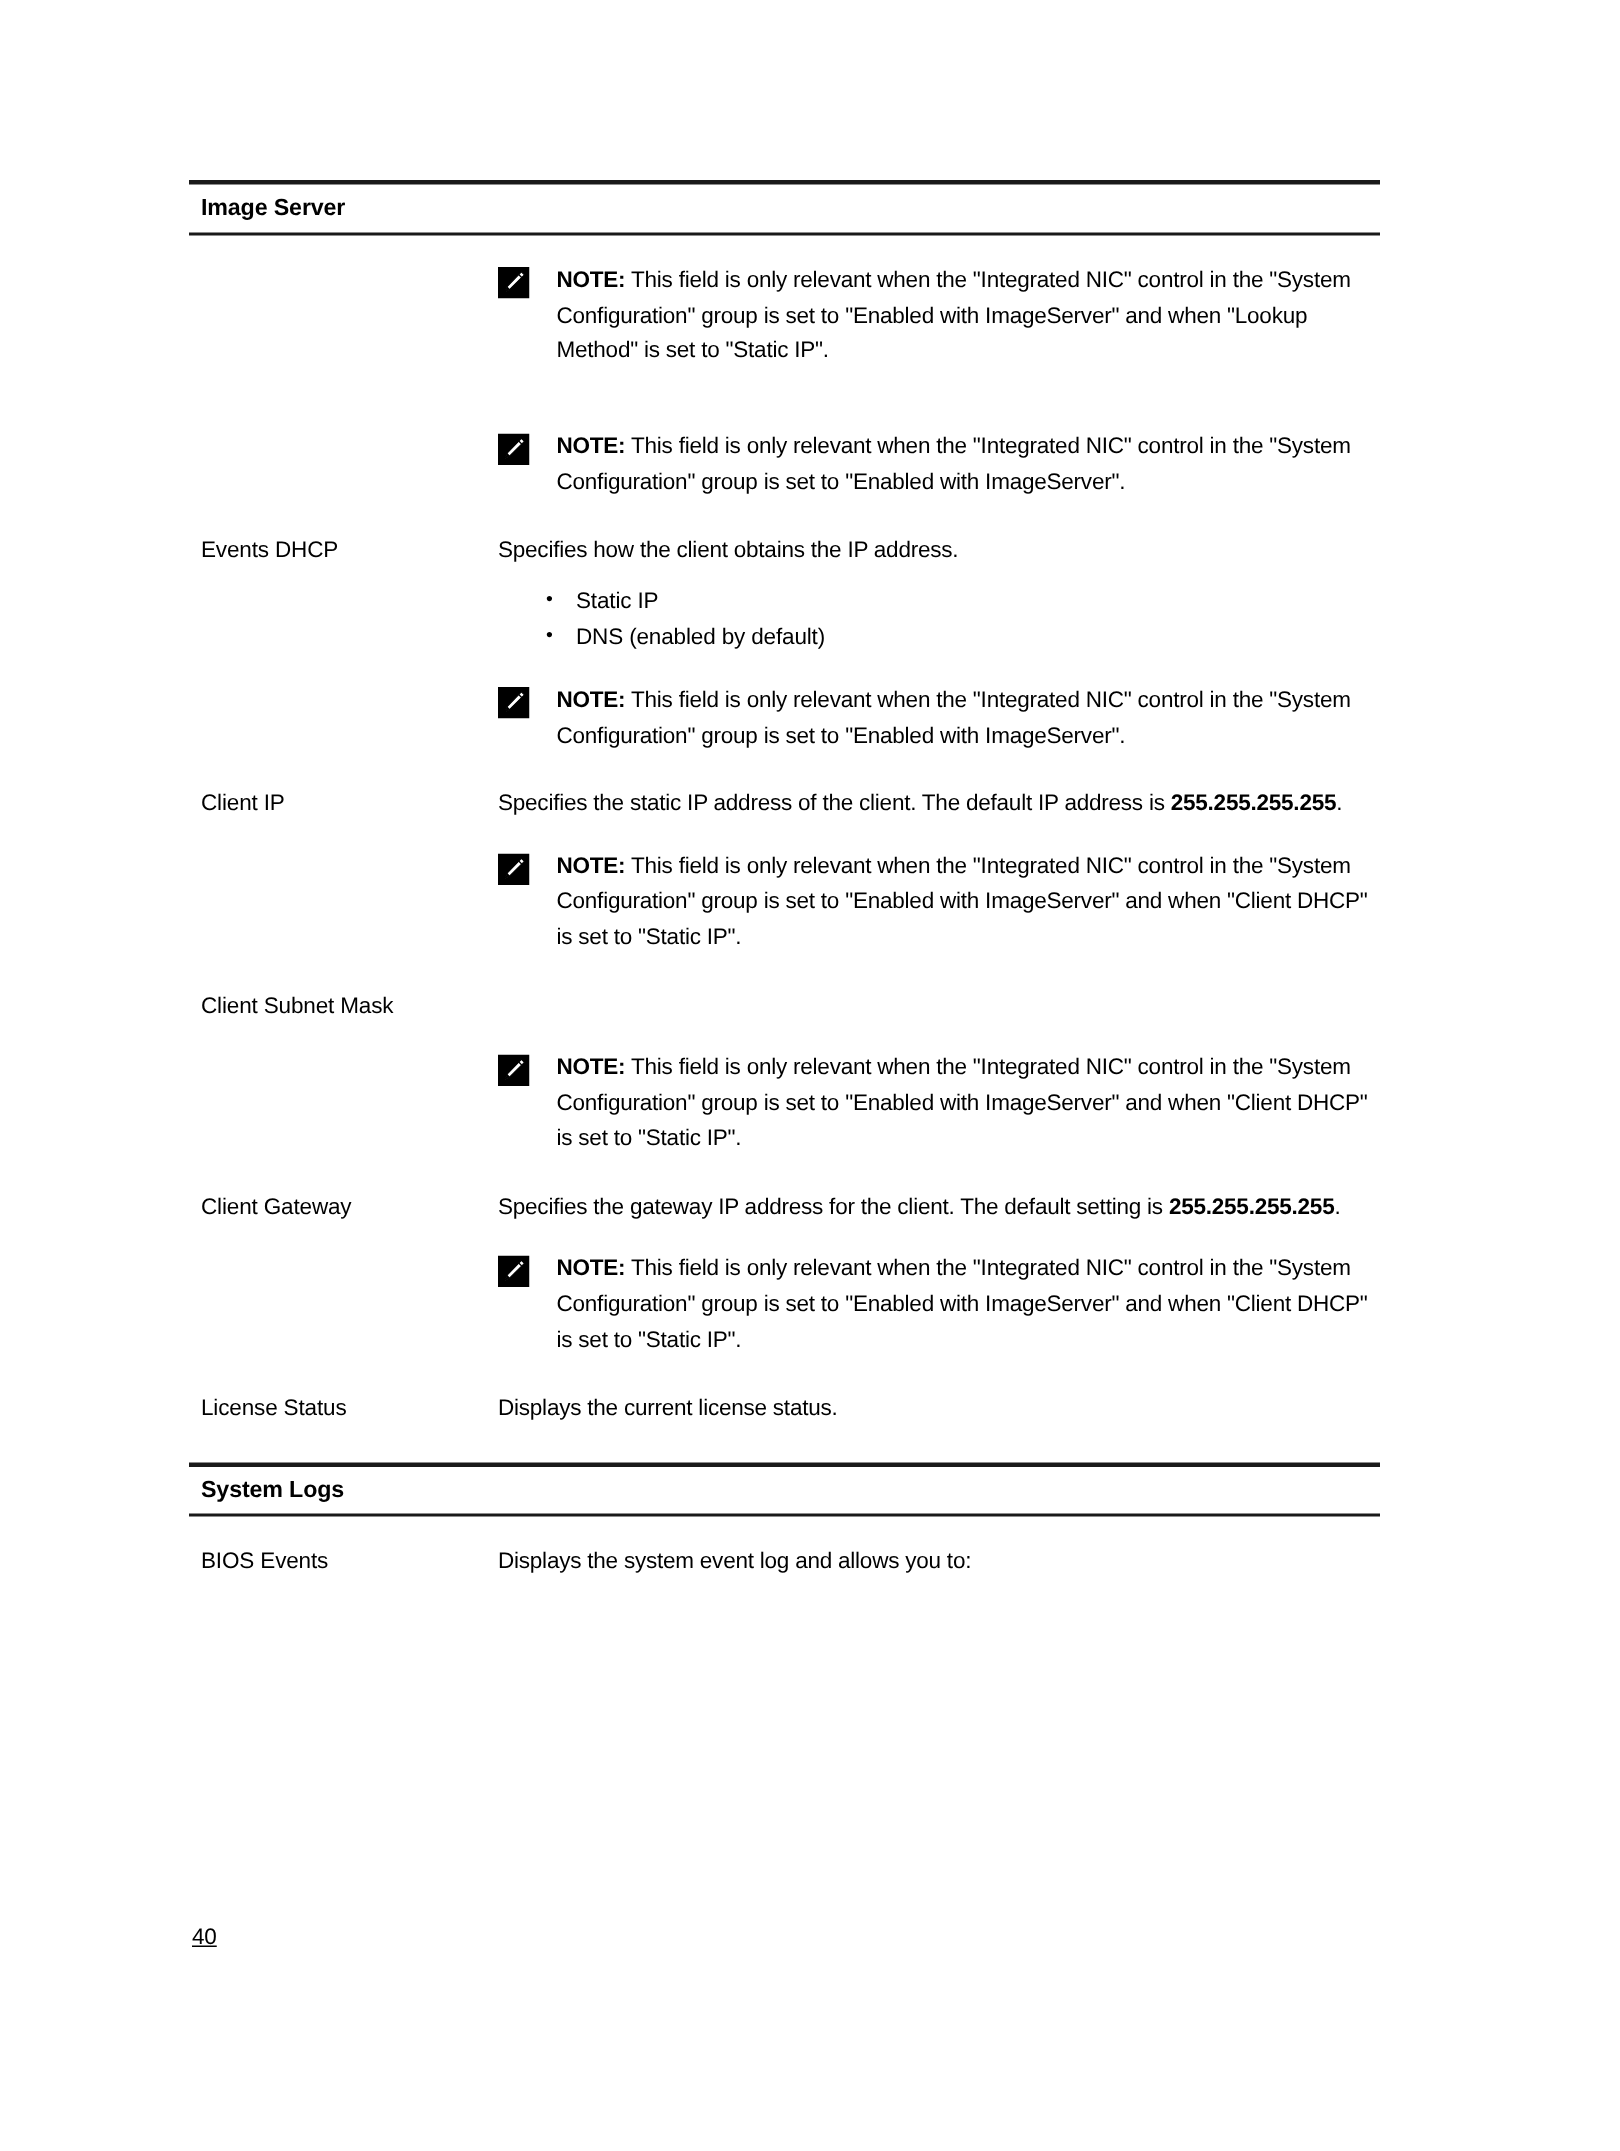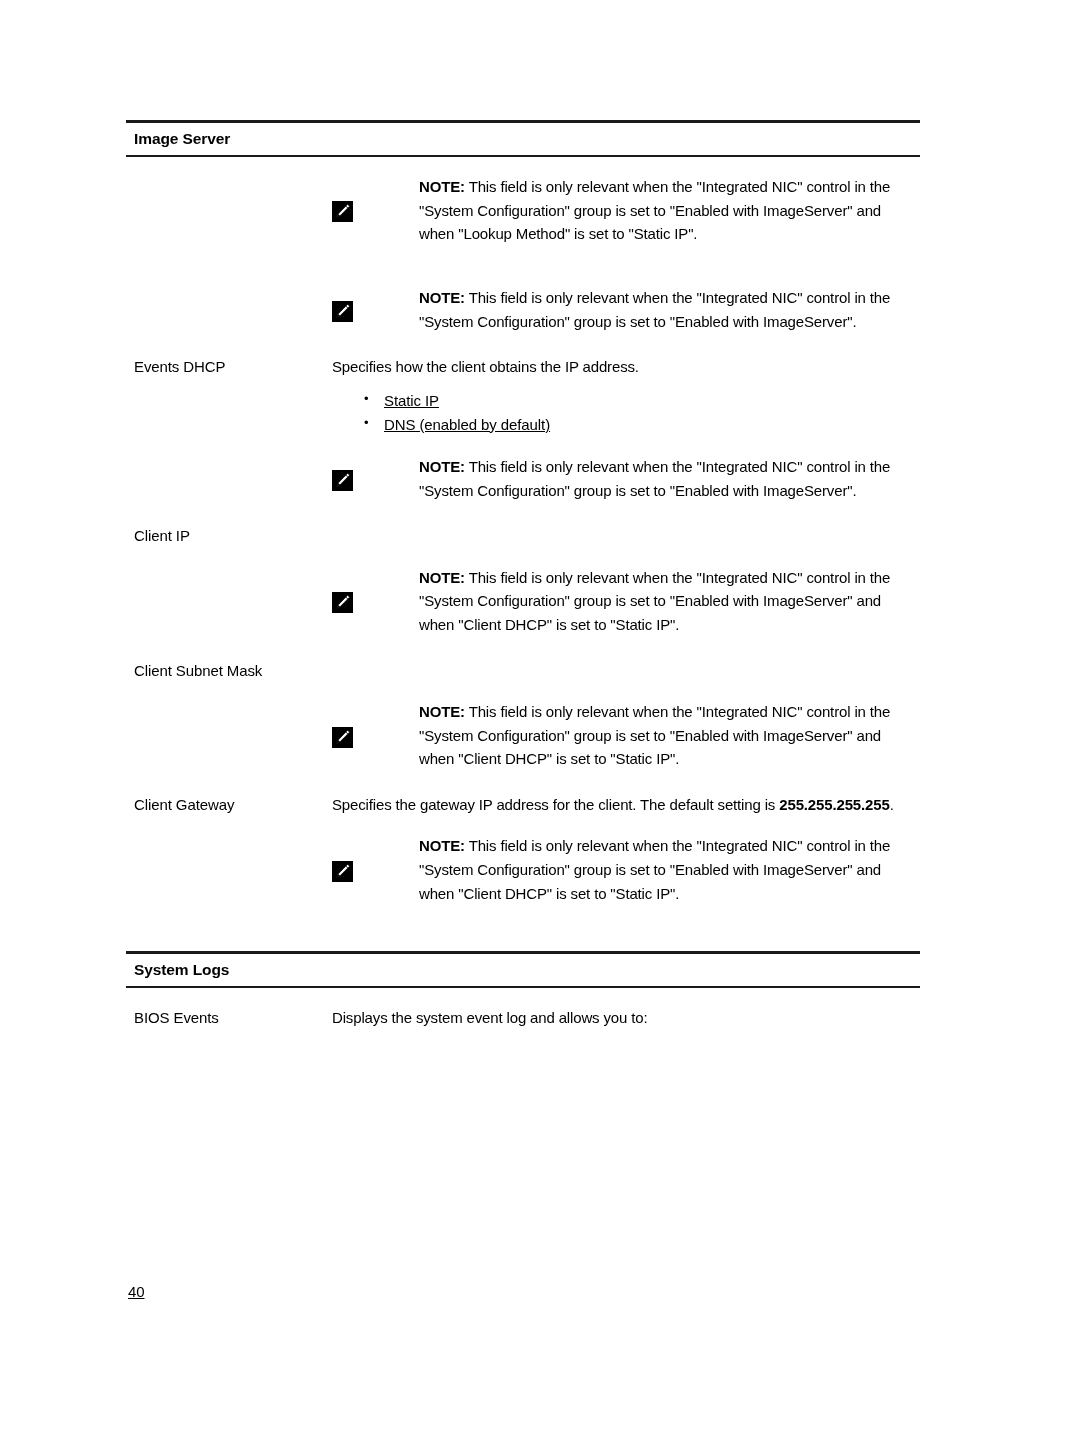--- a/index.html
+++ b/index.html
@@ -75,23 +75,22 @@
     letter-spacing: -0.15px;
   }
 
   .spacer-sm { height: 10px; }
   .spacer-md { height: 18px; }
   .spacer-lg { height: 22px; }
 
   
   .note {
     display: flex;
-    align-items: center;
+    align-items: flex-start;
     width: 100%;
-    gap: 48px;
   }
   .note-icon {
     flex: 0 0 24px;
     width: 21px;
     height: 21px;
     margin-top: 3px;
     margin-right: 15px;
     position: relative;
   }
   .note-icon svg { display: block; }
@@ -102,21 +101,20 @@
     letter-spacing: -0.15px;
     max-width: 570px;
   }
   .note-text b { font-weight: bold; }
 
   
   .bullets {
     list-style: none;
     margin: 0;
     padding: 0;
-    text-decoration: underline;
   }
   .bullets li {
     position: relative;
     padding-left: 52px;
     font-size: 15px;
     line-height: 1.62;
     letter-spacing: -0.1px;
   }
   .bullets li::before {
     content: "\2022";
@@ -222,20 +220,21 @@
             </span>
             <span class="note-text"><b>NOTE:</b><span> This field is only relevant when the "Integrated NIC" control in the "System Configuration" group is set to "Enabled with ImageServer".</span></span>
           </div>
         </div>
       </div>
 
       <div class="spacer-lg"></div>
 
       <div class="row">
         <div class="row-label">Client IP</div>
+        <div class="row-body"><span>Specifies the static IP address of the client. The default IP address is </span><b>255.255.255.255</b><span>.</span></div>
       </div>
 
       <div class="spacer-md"></div>
 
       <div class="row">
         <div class="row-label"></div>
         <div class="row-body">
           <div class="note">
             <span class="note-icon">
               <svg width="21" height="21" viewBox="0 0 21 21">
@@ -296,20 +295,24 @@
                 <path d="M13.8 5.0 L15.8 7.0" stroke="#000000" stroke-width="0.8"></path>
               </svg>
             </span>
             <span class="note-text"><b>NOTE:</b><span> This field is only relevant when the "Integrated NIC" control in the "System Configuration" group is set to "Enabled with ImageServer" and when "Client DHCP" is set to "Static IP".</span></span>
           </div>
         </div>
       </div>
 
       <div class="spacer-lg"></div>
 
+      <div class="row">
+        <div class="row-label">License Status</div>
+        <div class="row-body"><span>Displays the current license status.</span></div>
+      </div>
 
       <div style="height:24px"></div>
     </div>
 
     <div>
       <div class="rule-thick"></div>
       <div class="section-head">System Logs</div>
       <div class="rule-medium"></div>
 
       <div class="spacer-md"></div>

